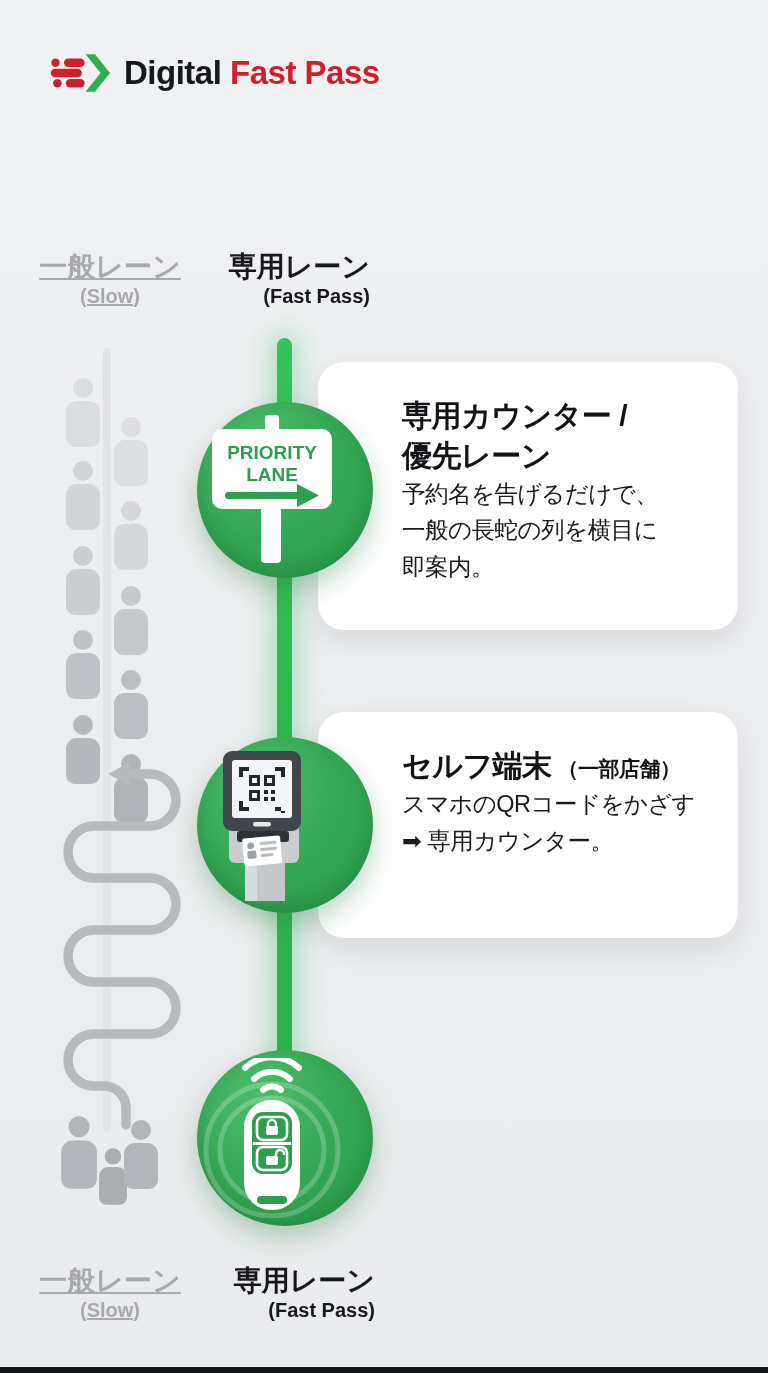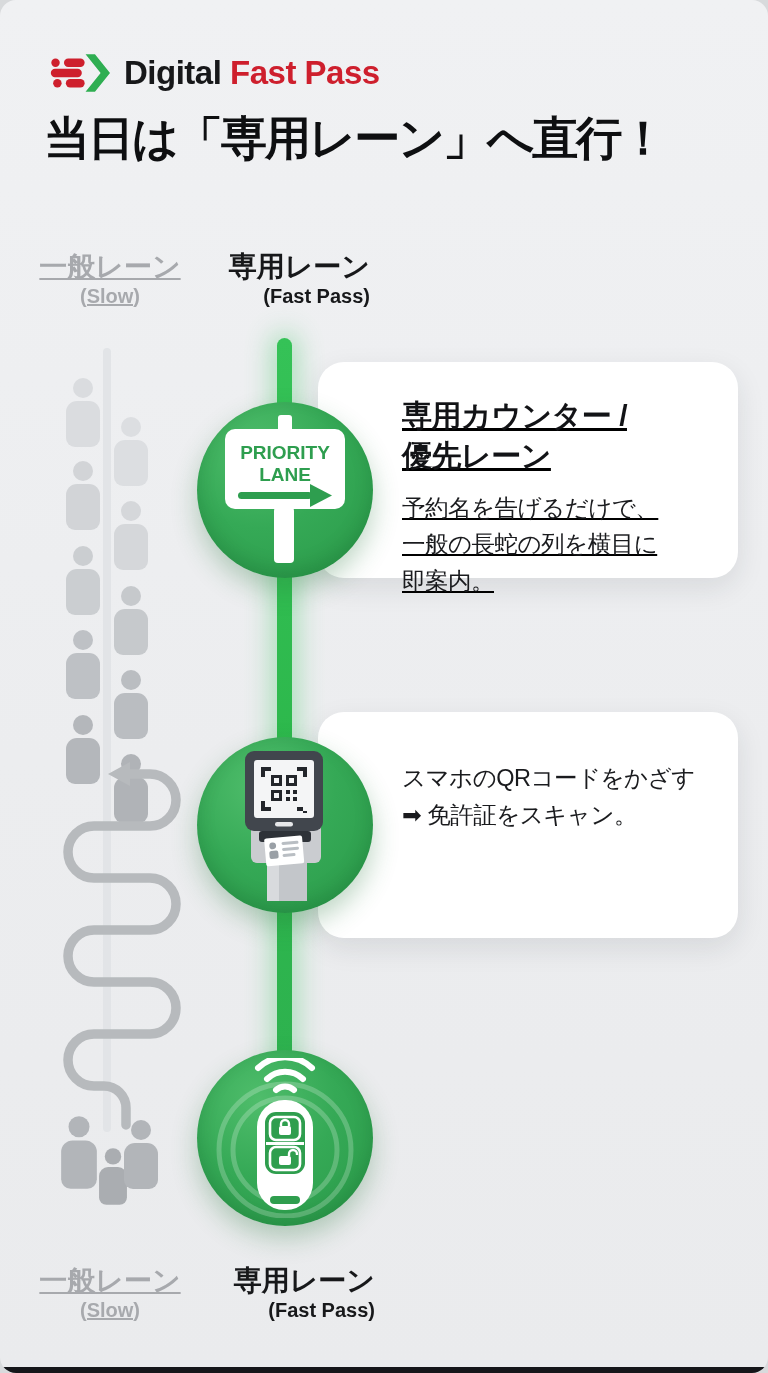--- a/index.html
+++ b/index.html
@@ -1,18 +1,18 @@
 <!DOCTYPE html>
 <html><head>
 <meta charset="utf-8">
 <style>
   html,body{margin:0;padding:0;}
   body{font-family:"Liberation Sans","DejaVu Sans",sans-serif;background:#d8dadc;}
   .stage{position:relative;width:768px;height:1373px;margin:0 auto;overflow:hidden;
-         background:linear-gradient(180deg,#f0f1f3 0%,#ecedef 55%,#eaebed 100%);border-radius:16px;}
+         background:linear-gradient(180deg,#f0f1f3 0%,#ecedef 55%,#eaebed 100%);}
   .preline{white-space:pre-line;}
 
   
   .logo-row{position:absolute;left:48px;top:52px;display:flex;align-items:center;gap:14px;}
   .logo-text{font-size:33px;font-weight:800;letter-spacing:-0.5px;color:#17181a;}
   .logo-text .red{color:#ce1f2d;}
   .headline{position:absolute;left:44px;top:110px;width:700px;font-size:46px;line-height:1.25;
             font-weight:900;color:#0e0f11;letter-spacing:-2px;white-space:nowrap;}
 
   
@@ -33,57 +33,56 @@
   .person::after{content:'';display:block;width:34px;height:46px;border-radius:11px 11px 9px 9px;background:var(--c);}
   .serpentine{position:absolute;left:40px;top:756px;}
 
   
   .fast-line{position:absolute;left:277px;top:338px;width:15px;height:832px;border-radius:10px;
              background:linear-gradient(180deg,#35c257 0%,#2db84c 50%,#2eb050 100%);
              box-shadow:0 0 26px 5px rgba(76,200,110,.45);z-index:1;}
   .node{position:absolute;width:176px;height:176px;border-radius:50%;z-index:3;
         background:radial-gradient(circle at 35% 28%,#4fbd6b 0%,#35a956 45%,#2a9a49 100%);
         box-shadow:0 12px 26px rgba(40,120,60,.30), inset 0 -8px 18px rgba(0,60,20,.18);
-        display:flex;align-items:center;justify-content:center;}
+        display:flex;align-items:center;justify-content:flex-start;}
   .node-1{left:197px;top:402px;}
   .node-2{left:197px;top:737px;}
   .node-3{left:197px;top:1050px;}
 
   
   .card{position:absolute;left:318px;width:420px;background:#ffffff;border-radius:26px;z-index:2;
         box-shadow:0 10px 28px rgba(30,40,50,.10);box-sizing:border-box;
         padding:34px 28px 28px 84px;}
-  .card-1{top:362px;height:216px;text-decoration:underline;}
+  .card-1{top:362px;height:268px;}
   .card-2{top:712px;height:226px;}
   .card-3{top:1024px;height:228px;}
   .card-title{font-size:30px;font-weight:800;color:#121316;line-height:1.33;letter-spacing:-0.5px;}
   .card-title-row{display:flex;align-items:baseline;gap:6px;flex-wrap:wrap;}
   .card-title-note{font-size:21px;font-weight:800;color:#121316;letter-spacing:-0.5px;}
-  .card-body{margin-top:14px;font-size:23.5px;font-weight:500;color:#1a1b1e;line-height:1.56;letter-spacing:-0.5px;}
+  .card-body{margin-top:0;font-size:23.5px;font-weight:500;color:#1a1b1e;line-height:1.56;letter-spacing:-0.5px;}
 
   .bottom-bar{position:absolute;left:0;bottom:0;width:768px;height:6px;background:#15161a;}
 </style>
 </head>
 <body>
 
 <div class="stage">
 
   <div class="logo-row">
     <svg width="62" height="42" viewBox="0 0 66 42">
       <circle cx="8" cy="10" r="4.5" fill="#ce1f2d"></circle>
       <rect x="17" y="5.5" width="22" height="9" rx="4.5" fill="#ce1f2d"></rect>
       <rect x="3" y="16.5" width="33" height="9" rx="4.5" fill="#ce1f2d"></rect>
       <circle cx="10" cy="32" r="4.5" fill="#ce1f2d"></circle>
       <rect x="19" y="27.5" width="20" height="9" rx="4.5" fill="#ce1f2d"></rect>
       <path d="M40 1 L50 1 L66 21 L50 41 L40 41 L56 21 Z" fill="#2fae52"></path>
     </svg>
     <div class="logo-text"><span>Digital</span> <span class="red">Fast Pass</span></div>
   </div>
 
-  <div class="headline">当日は「専用レーン」へ直行！</div>
 
   <div class="lane-label lane-gray lbl-top-general">
     <div class="l1">一般レーン</div>
     <div class="l2">(Slow)</div>
   </div>
   <div class="lane-label lane-dark lbl-top-fast">
     <div class="l1">専用レーン</div>
     <div class="l2">(Fast Pass)</div>
   </div>
 
@@ -185,22 +184,26 @@
 
   <div class="card card-1">
     <div class="card-title preline">専用カウンター /
 優先レーン</div>
     <div class="card-body preline">予約名を告げるだけで、
 一般の長蛇の列を横目に
 即案内。</div>
   </div>
 
   <div class="card card-2">
+    <div class="card-title-row">
+      <span class="card-title">セルフ端末</span>
+      <span class="card-title-note">（一部店舗）</span>
+    </div>
     <div class="card-body preline">スマホのQRコードをかざす
-➡ 免許証をスキャン。</div>
+➡ 専用カウンター。</div>
   </div>
 
 
   <div class="lane-label lane-gray lbl-bot-general">
     <div class="l1">一般レーン</div>
     <div class="l2">(Slow)</div>
   </div>
   <div class="lane-label lane-dark lbl-bot-fast">
     <div class="l1">専用レーン</div>
     <div class="l2">(Fast Pass)</div>

